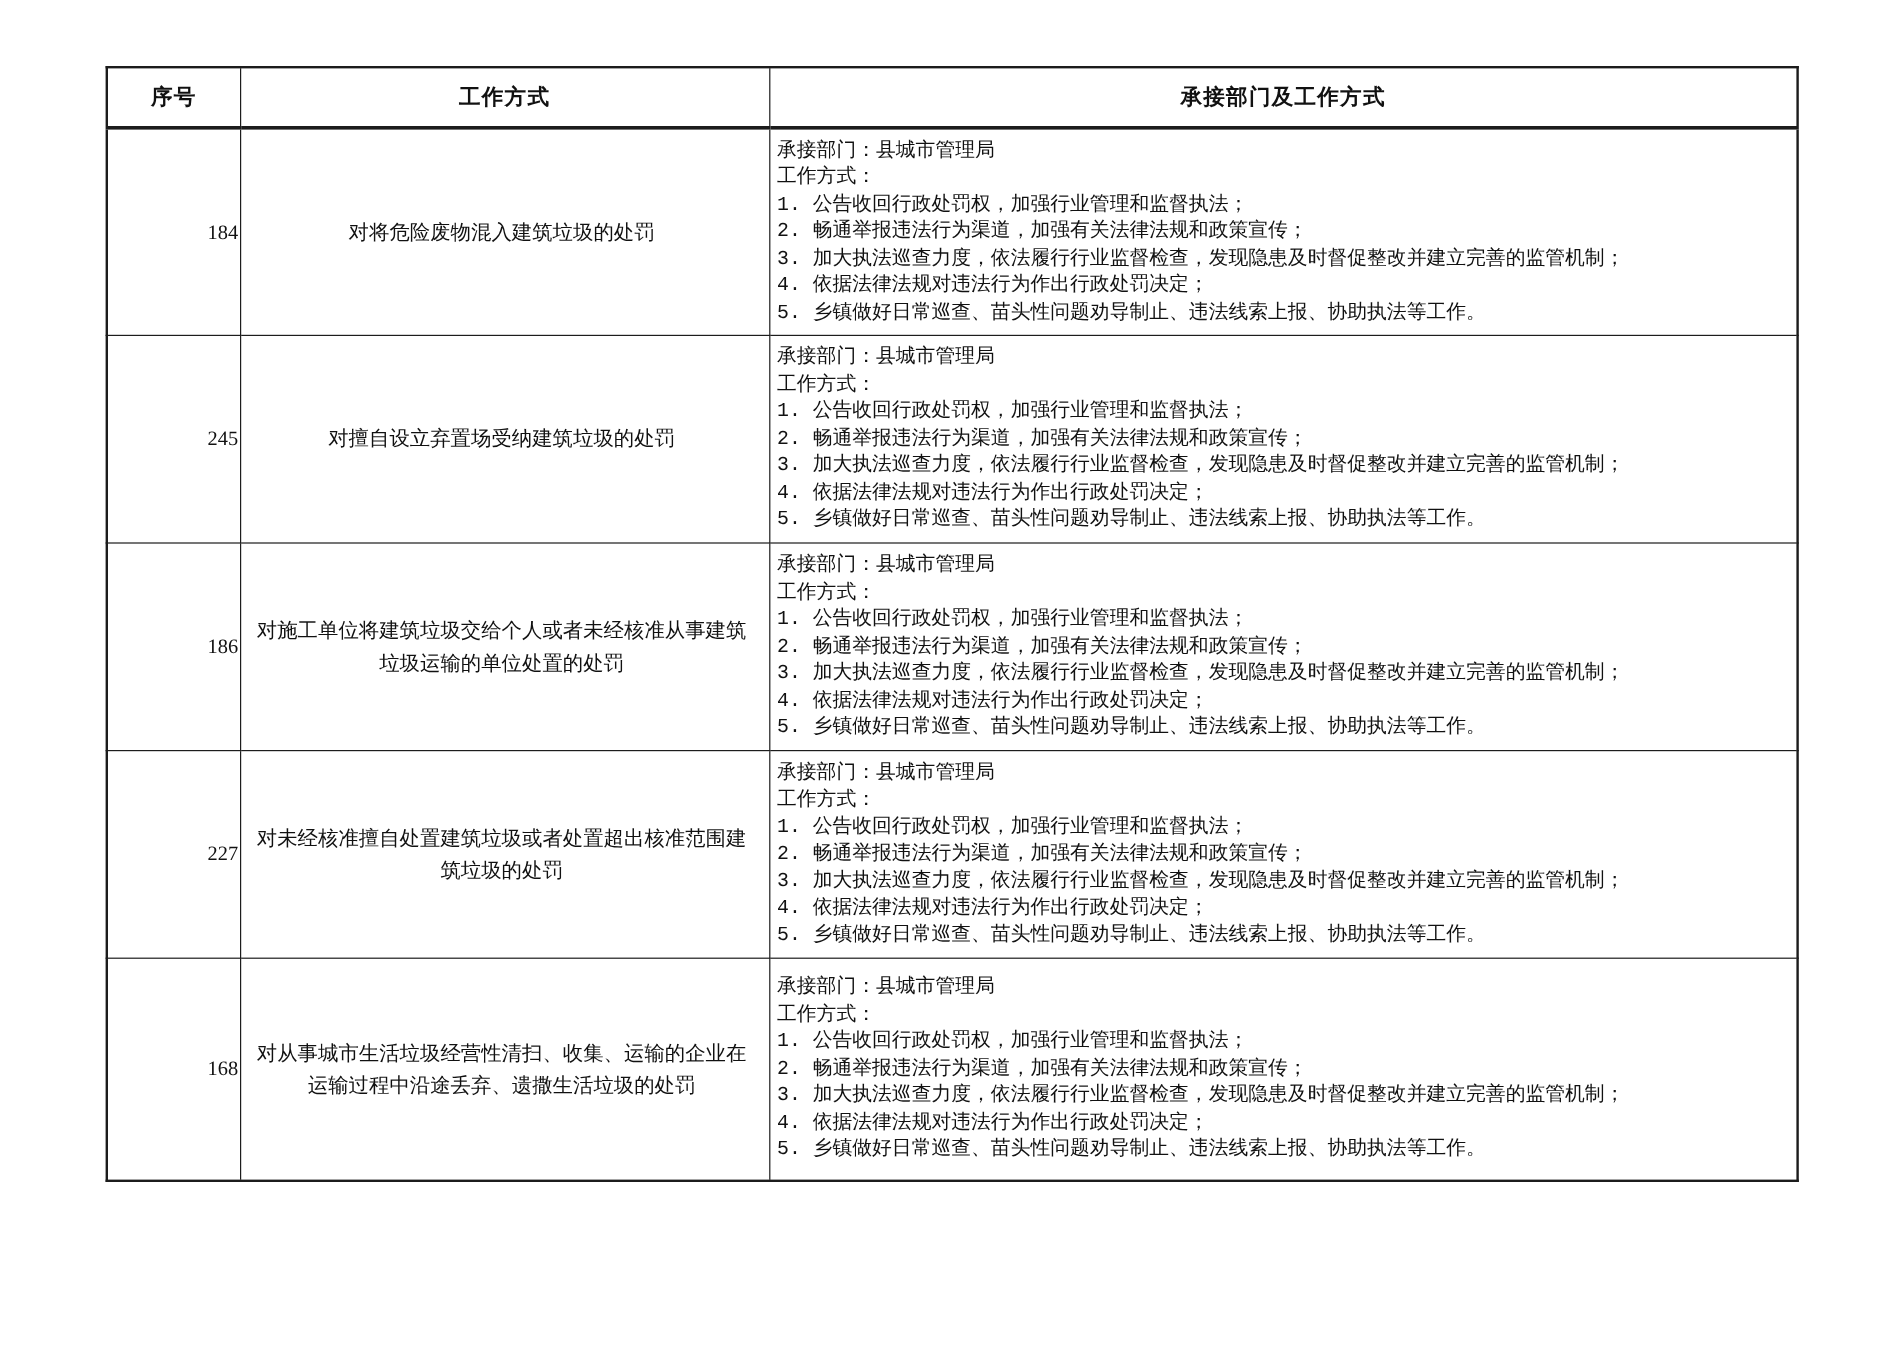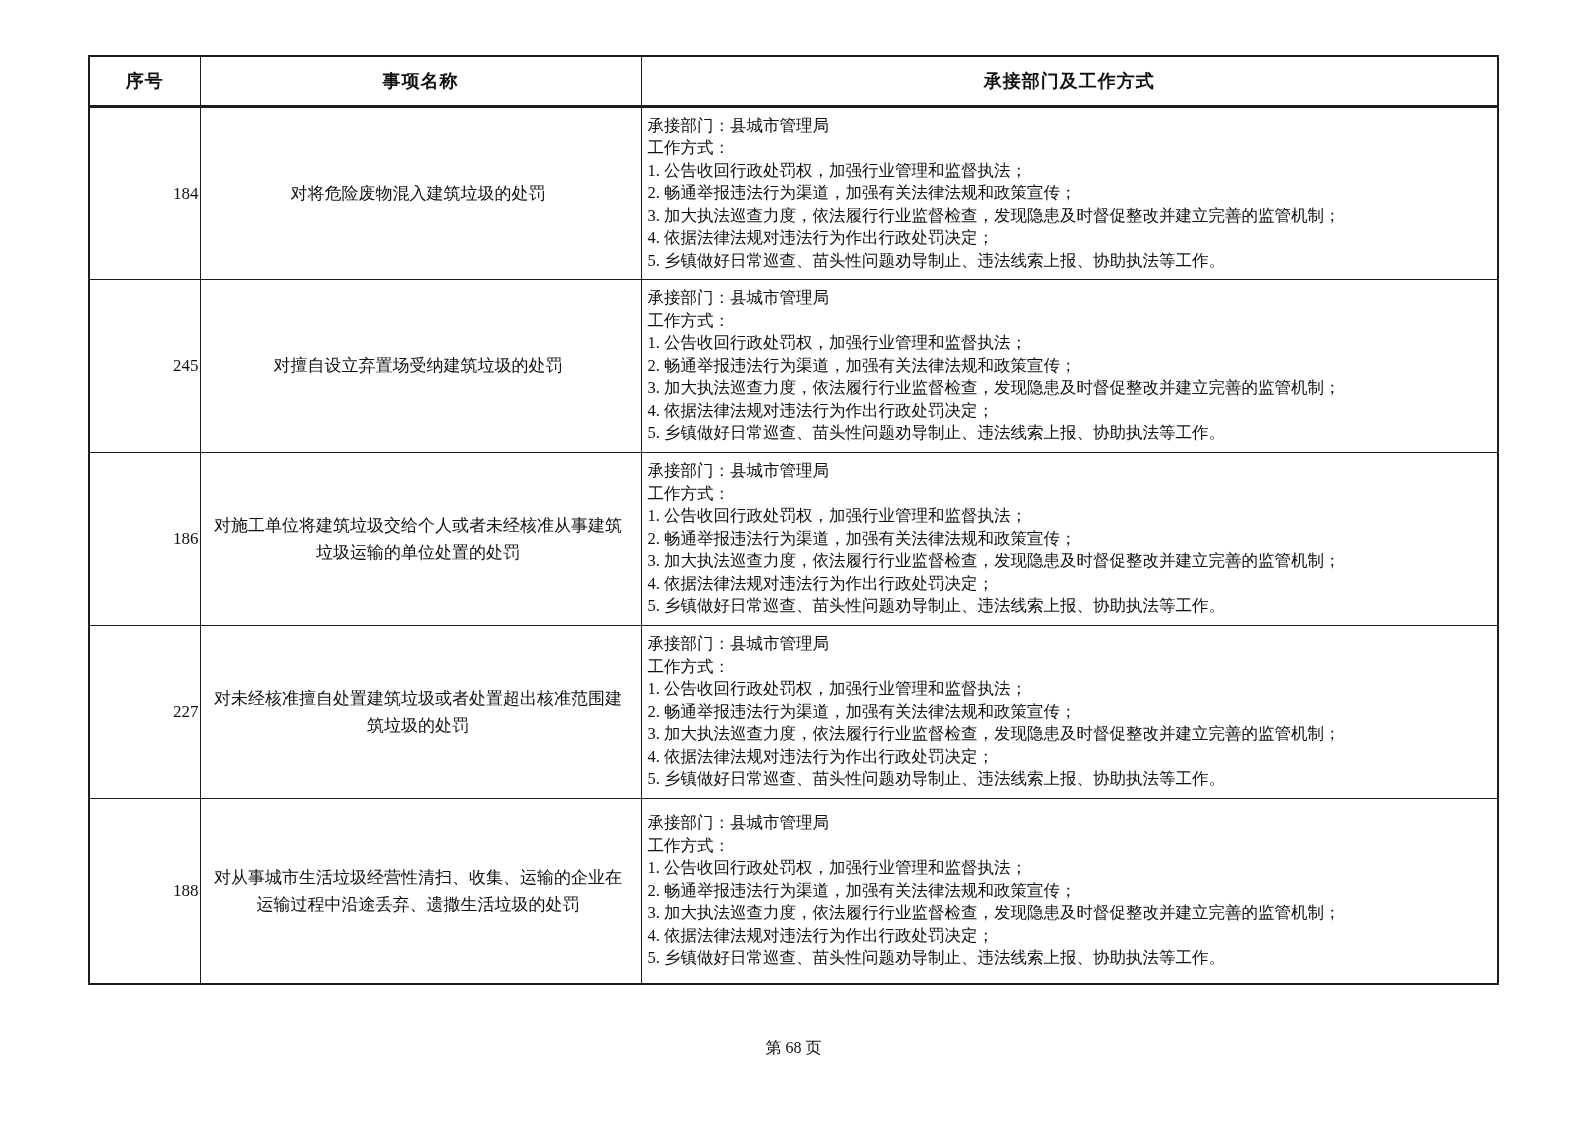--- a/index.html
+++ b/index.html
@@ -48,21 +48,21 @@
   }
   .col-item {
     padding: 4px 12px 4px 7px;
     font-family: "Liberation Serif", "DejaVu Serif", serif;
     font-size: 17px;
     line-height: 1.6;
     text-align: center;
   }
   .col-dept {
     padding: 6px 10px 6px 6px;
-    font-family: Liberation Serif, serif;
+    font-family: Liberation Mono, monospace;
     font-size: 16.5px;
     text-align: left;
   }
   .detail-line {
     line-height: 22.5px;
     white-space: normal;
   }
   .footer {
     position: absolute;
     top: 1038px;
@@ -80,21 +80,21 @@
 <div class="page">
   <table class="main-table">
     <colgroup>
       <col style="width:111px">
       <col style="width:441px">
       <col style="width:857px">
     </colgroup>
     <thead>
       <tr>
         <th>序号</th>
-        <th>事项名称</th>
+        <th>工作方式</th>
         <th>承接部门及工作方式</th>
       </tr>
     </thead>
     <tbody>
   <tr>
     <td class="col-num">184</td>
     <td class="col-item">对将危险废物混入建筑垃圾的处罚</td>
     <td class="col-dept">
       <div class="detail-line">承接部门：县城市管理局</div>
       <div class="detail-line">工作方式：</div>
@@ -142,28 +142,27 @@
       <div class="detail-line">工作方式：</div>
       <div class="detail-line">1. 公告收回行政处罚权，加强行业管理和监督执法；</div>
       <div class="detail-line">2. 畅通举报违法行为渠道，加强有关法律法规和政策宣传；</div>
       <div class="detail-line">3. 加大执法巡查力度，依法履行行业监督检查，发现隐患及时督促整改并建立完善的监管机制；</div>
       <div class="detail-line">4. 依据法律法规对违法行为作出行政处罚决定；</div>
       <div class="detail-line">5. 乡镇做好日常巡查、苗头性问题劝导制止、违法线索上报、协助执法等工作。</div>
     </td>
   </tr>
 
   <tr>
-    <td class="col-num">188</td>
+    <td class="col-num">168</td>
     <td class="col-item">对从事城市生活垃圾经营性清扫、收集、运输的企业在运输过程中沿途丢弃、遗撒生活垃圾的处罚</td>
     <td class="col-dept">
       <div class="detail-line">承接部门：县城市管理局</div>
       <div class="detail-line">工作方式：</div>
       <div class="detail-line">1. 公告收回行政处罚权，加强行业管理和监督执法；</div>
       <div class="detail-line">2. 畅通举报违法行为渠道，加强有关法律法规和政策宣传；</div>
       <div class="detail-line">3. 加大执法巡查力度，依法履行行业监督检查，发现隐患及时督促整改并建立完善的监管机制；</div>
       <div class="detail-line">4. 依据法律法规对违法行为作出行政处罚决定；</div>
       <div class="detail-line">5. 乡镇做好日常巡查、苗头性问题劝导制止、违法线索上报、协助执法等工作。</div>
     </td>
   </tr>
 </tbody>
   </table>
-  <div class="footer">第 68 页</div>
 </div>
 
 </body></html>

